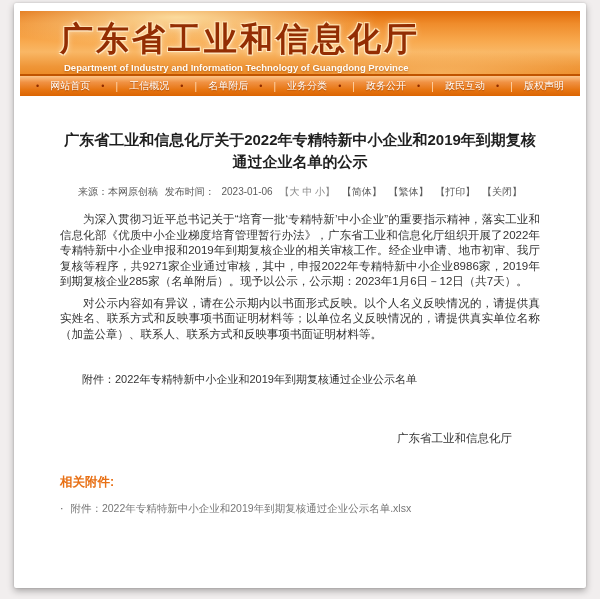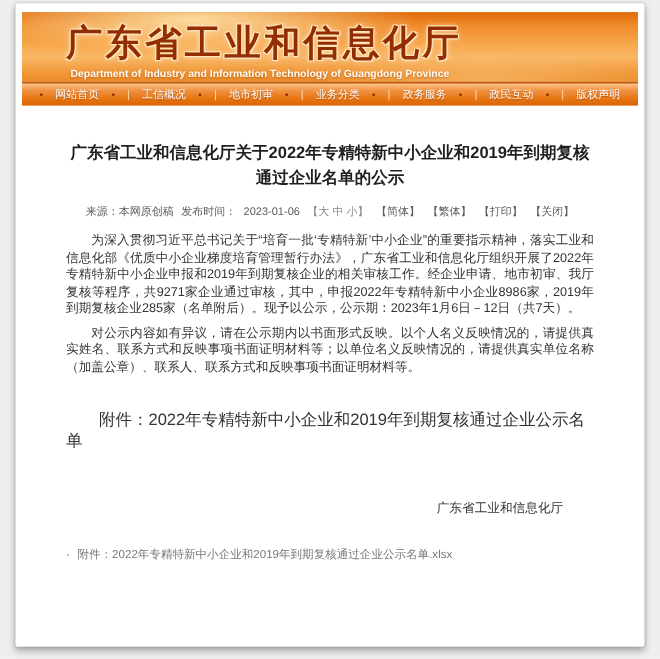--- a/index.html
+++ b/index.html
@@ -98,21 +98,21 @@
     margin-top: 13px;
     font-size: 11.5px;
     line-height: 15.5px;
     color: #333333;
     text-align: justify;
     text-indent: 2em;
   }
   .para.second { margin-top: 6px; }
   .attach-line {
     margin-top: 30px;
-    font-size: 15px;
+    font-size: 11px;
     color: #333333;
     text-indent: 2em;
   }
   .sig-org {
     margin-top: 44px;
     text-align: right;
     padding-right: 28px;
     font-size: 11.5px;
     color: #333333;
   }
@@ -157,27 +157,27 @@
   </div>
 
   <div class="nav">
     <span class="dot">•</span>
     <a>网站首页</a>
     <span class="dot">•</span>
     <span class="pipe">|</span>
     <a>工信概况</a>
     <span class="dot">•</span>
     <span class="pipe">|</span>
-    <a>地市初审</a>
+    <a>名单附后</a>
     <span class="dot">•</span>
     <span class="pipe">|</span>
     <a>业务分类</a>
     <span class="dot">•</span>
     <span class="pipe">|</span>
-    <a>政务服务</a>
+    <a>政务公开</a>
     <span class="dot">•</span>
     <span class="pipe">|</span>
     <a>政民互动</a>
     <span class="dot">•</span>
     <span class="pipe">|</span>
     <a>版权声明</a>
   </div>
 
   <div class="content">
     <h1 class="article-title">广东省工业和信息化厅关于2022年专精特新中小企业和2019年到期复核通过企业名单的公示</h1>
@@ -195,20 +195,21 @@
 
     <p class="para">为深入贯彻习近平总书记关于“培育一批‘专精特新’中小企业”的重要指示精神，落实工业和信息化部《优质中小企业梯度培育管理暂行办法》，广东省工业和信息化厅组织开展了2022年专精特新中小企业申报和2019年到期复核企业的相关审核工作。经企业申请、地市初审、我厅复核等程序，共9271家企业通过审核，其中，申报2022年专精特新中小企业8986家，2019年到期复核企业285家（名单附后）。现予以公示，公示期：2023年1月6日－12日（共7天）。</p>
     <p class="para second">对公示内容如有异议，请在公示期内以书面形式反映。以个人名义反映情况的，请提供真实姓名、联系方式和反映事项书面证明材料等；以单位名义反映情况的，请提供真实单位名称（加盖公章）、联系人、联系方式和反映事项书面证明材料等。</p>
 
     <p class="attach-line">附件：2022年专精特新中小企业和2019年到期复核通过企业公示名单</p>
 
     <div class="sig-org">广东省工业和信息化厅</div>
 
 
     <div class="related">
+      <div class="related-heading">相关附件:</div>
       <div class="related-item">
         <span class="bullet">·</span>
         <a>附件：2022年专精特新中小企业和2019年到期复核通过企业公示名单.xlsx</a>
       </div>
 
     </div>
   </div>
 </div>
 
 </body></html>

